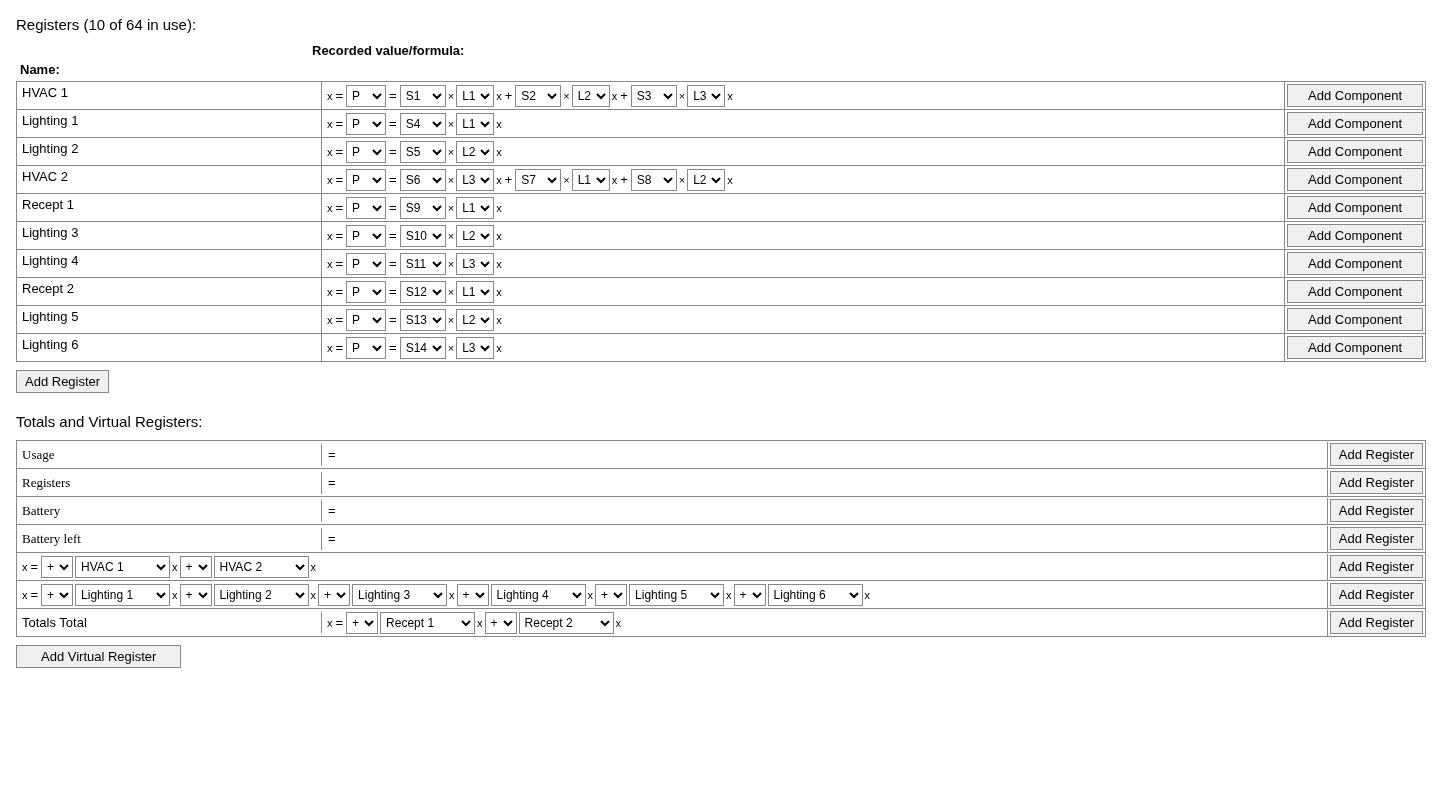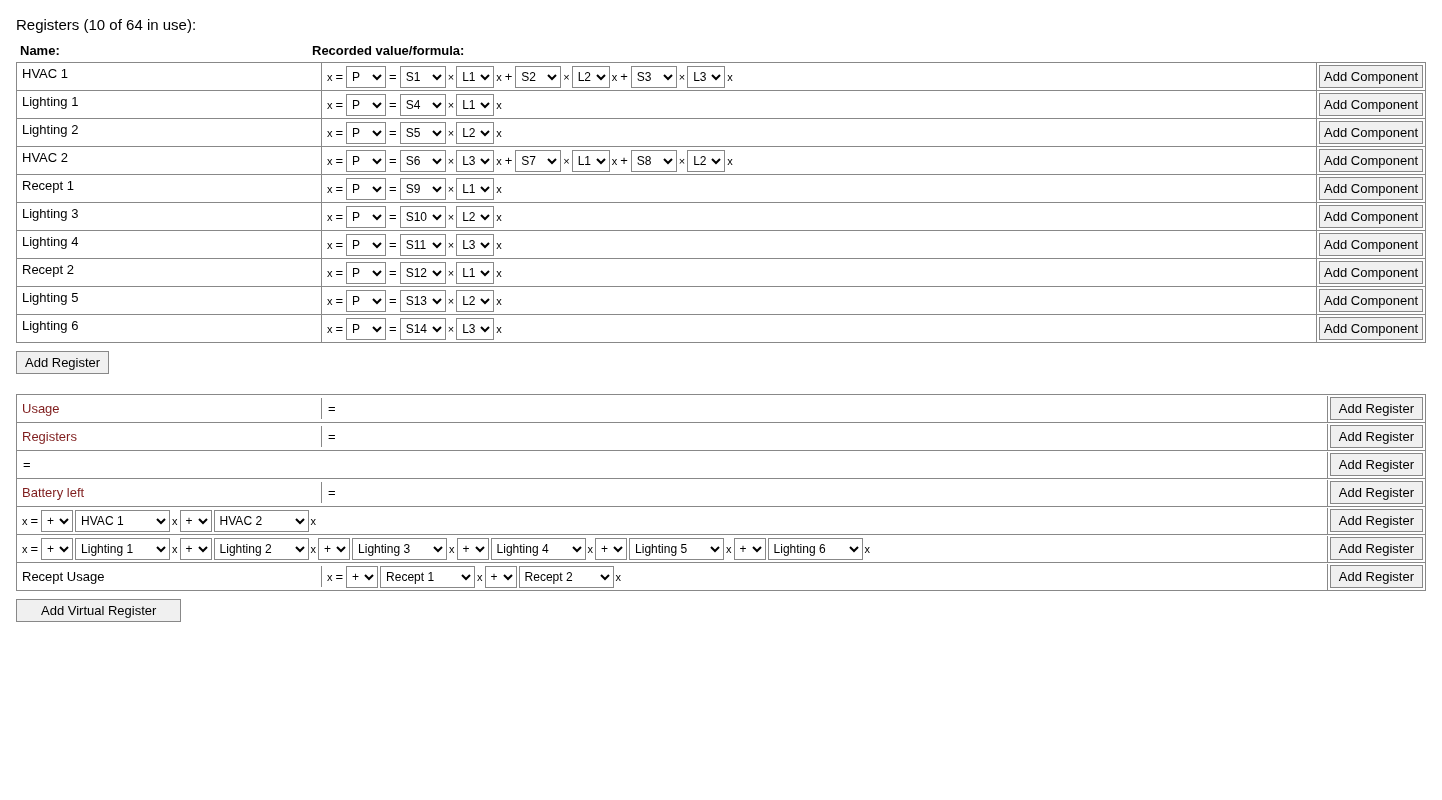--- a/index.html
+++ b/index.html
@@ -5,42 +5,42 @@
     * { box-sizing: border-box; margin: 0; padding: 0; }
     body { font-family: Arial, sans-serif; font-size: 13px; background: #fff; color: #000; padding: 16px; }
     h2 { font-size: 15px; font-weight: normal; margin-bottom: 10px; }
     .section { margin-bottom: 20px; }
     .register-name { width: 305px; min-width: 305px; padding: 3px 5px; border-right: 1px solid #888; font-size: 13px; }
     .formula-area { flex: 1; display: flex; align-items: center; flex-wrap: nowrap; padding: 2px 4px; border-right: 1px solid #888; min-height: 26px; overflow: hidden; }
     .fx-x { font-size: 11px; cursor: pointer; margin: 0 1px; color: #000; }
     .fx-eq { margin: 0 2px; font-size: 13px; }
     .fx-plus { margin: 0 2px; font-size: 13px; }
     .fx-select { font-size: 12px; border: 1px solid #888; padding: 1px 1px; margin: 0 1px; background: #fff; height: 22px; }
-    .add-component-btn { white-space: nowrap; padding: 3px 4px; font-size: 13px; border: 1px solid #888; background: #f0f0f0; cursor: pointer; margin: 2px; }
+    .add-component-btn { white-space: nowrap; padding: 3px 20px; font-size: 13px; border: 1px solid #888; background: #f0f0f0; cursor: pointer; margin: 2px; }
     .add-register-btn { white-space: nowrap; padding: 3px 8px; font-size: 13px; border: 1px solid #888; background: #f0f0f0; cursor: pointer; margin-top: 4px; }
     .add-virtual-btn { white-space: nowrap; padding: 3px 24px; font-size: 13px; border: 1px solid #888; background: #f0f0f0; cursor: pointer; margin-top: 4px; }
     .totals-row { display: flex; align-items: center; margin-bottom: 0; border-bottom: 1px solid #888; }
     .totals-row:last-child { border-bottom: none; }
     .totals-name { width: 305px; min-width: 305px; padding: 3px 5px; border-right: 1px solid #888; font-size: 13px; }
-    .totals-name.greyed { color: #7f1d1d; }
+    .totals-name.greyed { color: #000000; font-family: Liberation Serif, serif; }
     .totals-formula { flex: 1; display: flex; align-items: center; flex-wrap: nowrap; padding: 2px 4px; border-right: 1px solid #888; min-height: 26px; overflow: hidden; }
     .add-reg-btn-right { white-space: nowrap; padding: 3px 8px; font-size: 13px; border: 1px solid #888; background: #f0f0f0; cursor: pointer; margin: 2px; }
     .row-outer { display: flex; align-items: stretch; border-bottom: 1px solid #888; }
     .row-outer:last-child { border-bottom: none; }
     .regs-container { border: 1px solid #888; margin-bottom: 4px; }
     .totals-container { border: 1px solid #888; margin-bottom: 4px; }
   </style>
 </head>
 <body>
 
 <div class="section">
   <h2>Registers (10 of 64 in use):</h2>
 
   <div style="display:flex; margin-bottom:4px; padding-left:4px;">
-    <span style="width:292px; font-weight:bold;">Name:</span>
+    <span style="width:292px; font-weight:bold;margin-top:19px;">Name:</span>
     <span style="font-weight:bold;">Recorded value/formula:</span>
   </div>
 
   <div class="regs-container" id="registers-container">
   <div class="row-outer">
         <div class="register-name">HVAC 1</div>
         <div class="formula-area">
           <span class="fx-x">x</span>
           <span class="fx-eq">=</span>
           <select class="fx-select"><option value="P">P</option><option value="Q">Q</option><option value="S">S</option><option value="PF">PF</option></select>
@@ -196,37 +196,39 @@
           <select class="fx-select"><option value="L1">L1</option><option value="L2">L2</option><option value="L3" selected="">L3</option></select>
           <span class="fx-x">x</span>
         </div>
         <button class="add-component-btn">Add Component</button>
       </div>
     </div>
   <button class="add-register-btn">Add Register</button>
 </div>
 
 <div class="section">
+  <h2>Totals and Virtual Registers:</h2>
 
   <div class="totals-container" id="totals-container">
   <div class="totals-row">
         <div class="totals-name greyed">Usage</div>
         <div class="totals-formula">
           <span class="fx-eq">=</span>
         </div>
         <button class="add-reg-btn-right">Add Register</button>
       </div>
       <div class="totals-row">
         <div class="totals-name greyed">Registers</div>
         <div class="totals-formula">
           <span class="fx-eq">=</span>
         </div>
         <button class="add-reg-btn-right">Add Register</button>
       </div>
       <div class="totals-row">
+        <div class="totals-name greyed">Battery</div>
         <div class="totals-formula">
           <span class="fx-eq">=</span>
         </div>
         <button class="add-reg-btn-right">Add Register</button>
       </div>
       <div class="totals-row">
         <div class="totals-name greyed">Battery left</div>
         <div class="totals-formula">
           <span class="fx-eq">=</span>
         </div>
@@ -264,21 +266,21 @@
           <select class="fx-select"><option value="+">+</option><option value="-">-</option></select>
           <select class="fx-select"><option value="HVAC 1">HVAC 1</option><option value="Lighting 1">Lighting 1</option><option value="Lighting 2">Lighting 2</option><option value="HVAC 2">HVAC 2</option><option value="Recept 1">Recept 1</option><option value="Lighting 3">Lighting 3</option><option value="Lighting 4">Lighting 4</option><option value="Recept 2">Recept 2</option><option value="Lighting 5" selected="">Lighting 5</option><option value="Lighting 6">Lighting 6</option><option value="HVAC Total">HVAC Total</option><option value="Lighting Total">Lighting Total</option><option value="Recept Total">Recept Total</option><option value="Usage">Usage</option><option value="Generation">Generation</option><option value="Battery">Battery</option><option value="Battery left">Battery left</option></select>
           <span class="fx-x">x</span>
           <select class="fx-select"><option value="+">+</option><option value="-">-</option></select>
           <select class="fx-select"><option value="HVAC 1">HVAC 1</option><option value="Lighting 1">Lighting 1</option><option value="Lighting 2">Lighting 2</option><option value="HVAC 2">HVAC 2</option><option value="Recept 1">Recept 1</option><option value="Lighting 3">Lighting 3</option><option value="Lighting 4">Lighting 4</option><option value="Recept 2">Recept 2</option><option value="Lighting 5">Lighting 5</option><option value="Lighting 6" selected="">Lighting 6</option><option value="HVAC Total">HVAC Total</option><option value="Lighting Total">Lighting Total</option><option value="Recept Total">Recept Total</option><option value="Usage">Usage</option><option value="Generation">Generation</option><option value="Battery">Battery</option><option value="Battery left">Battery left</option></select>
           <span class="fx-x">x</span>
         </div>
         <button class="add-reg-btn-right">Add Register</button>
       </div>
       <div class="totals-row">
-        <div class="totals-name">Recept Usage</div>
+        <div class="totals-name">Totals Total</div>
         <div class="totals-formula">
           <span class="fx-x">x</span>
           <span class="fx-eq">=</span>
           <select class="fx-select"><option value="+">+</option><option value="-">-</option></select>
           <select class="fx-select"><option value="HVAC 1">HVAC 1</option><option value="Lighting 1">Lighting 1</option><option value="Lighting 2">Lighting 2</option><option value="HVAC 2">HVAC 2</option><option value="Recept 1" selected="">Recept 1</option><option value="Lighting 3">Lighting 3</option><option value="Lighting 4">Lighting 4</option><option value="Recept 2">Recept 2</option><option value="Lighting 5">Lighting 5</option><option value="Lighting 6">Lighting 6</option><option value="HVAC Total">HVAC Total</option><option value="Lighting Total">Lighting Total</option><option value="Recept Total">Recept Total</option><option value="Usage">Usage</option><option value="Generation">Generation</option><option value="Battery">Battery</option><option value="Battery left">Battery left</option></select>
           <span class="fx-x">x</span>
           <select class="fx-select"><option value="+">+</option><option value="-">-</option></select>
           <select class="fx-select"><option value="HVAC 1">HVAC 1</option><option value="Lighting 1">Lighting 1</option><option value="Lighting 2">Lighting 2</option><option value="HVAC 2">HVAC 2</option><option value="Recept 1">Recept 1</option><option value="Lighting 3">Lighting 3</option><option value="Lighting 4">Lighting 4</option><option value="Recept 2" selected="">Recept 2</option><option value="Lighting 5">Lighting 5</option><option value="Lighting 6">Lighting 6</option><option value="HVAC Total">HVAC Total</option><option value="Lighting Total">Lighting Total</option><option value="Recept Total">Recept Total</option><option value="Usage">Usage</option><option value="Generation">Generation</option><option value="Battery">Battery</option><option value="Battery left">Battery left</option></select>
           <span class="fx-x">x</span>
         </div>

